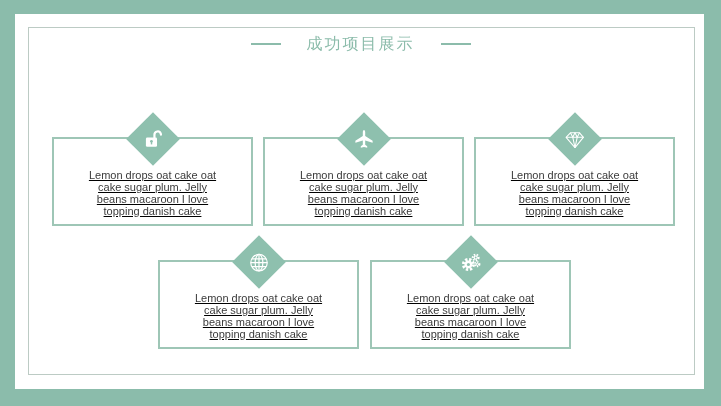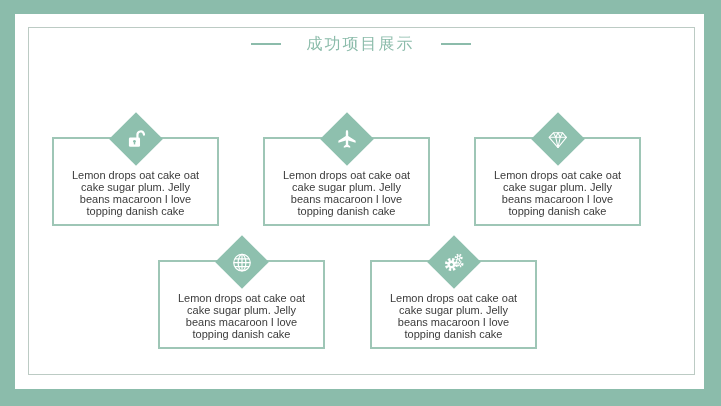--- a/index.html
+++ b/index.html
@@ -14,23 +14,23 @@
   .inner-frame{position:absolute;left:28px;top:27px;right:26px;bottom:31px;
     border:1px solid #bccbc4;pointer-events:none;z-index:1;}
 
   
   .title-row{position:absolute;top:35px;left:0;right:0;display:flex;align-items:center;
     justify-content:center;gap:26px;z-index:2;}
   .title{margin:0;font-size:16px;font-weight:400;color:#8cbcab;letter-spacing:2px;line-height:18px;}
   .dash{width:30px;height:2px;background:#8cbcab;}
 
   
-  .card{position:absolute;width:167px;height:89px;box-sizing:border-box;background:#ffffff;
+  .card{position:absolute;width:201px;height:89px;box-sizing:border-box;background:#ffffff;
     border:2px solid #9ec6b6;display:flex;align-items:center;justify-content:center;
-    padding-top:22px;z-index:2;}
+    padding-top:22px;z-index:2;text-decoration:underline;}
   .card1{left:52px;top:137px;}
   .card2{left:263px;top:137px;}
   .card3{left:474px;top:137px;}
   .card4{left:158px;top:260px;}
   .card5{left:370px;top:260px;}
   .card-text{margin:0;font-size:11px;line-height:12px;color:#3b3b3b;text-align:center;
     white-space:pre-line;}
 
   
   .diamond{position:absolute;left:50%;top:0;width:38px;height:38px;margin:-19px 0 0 -19px;

